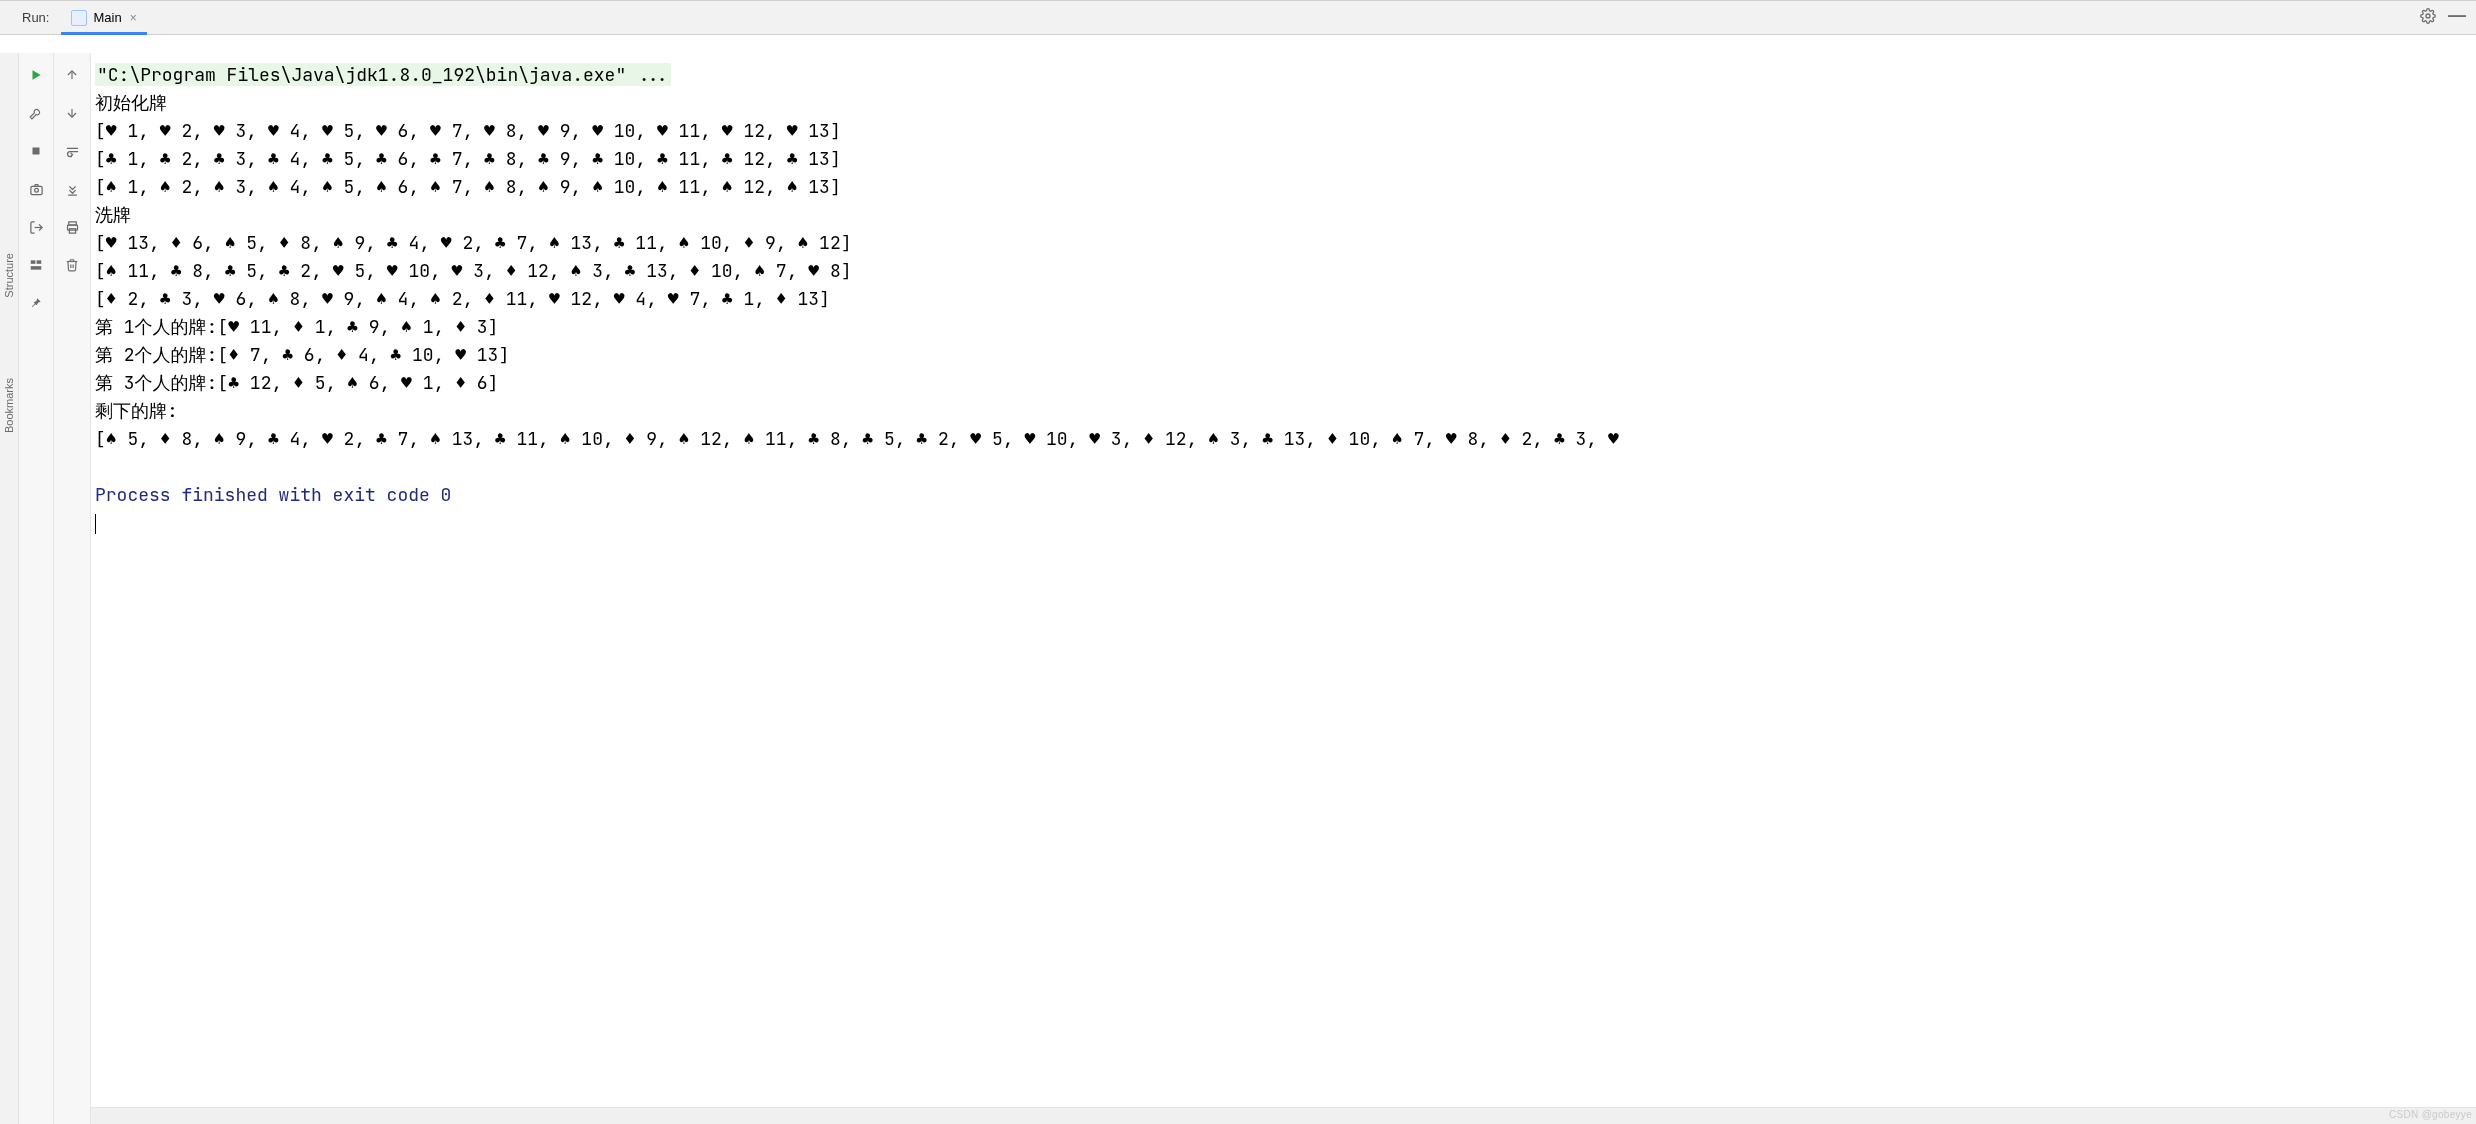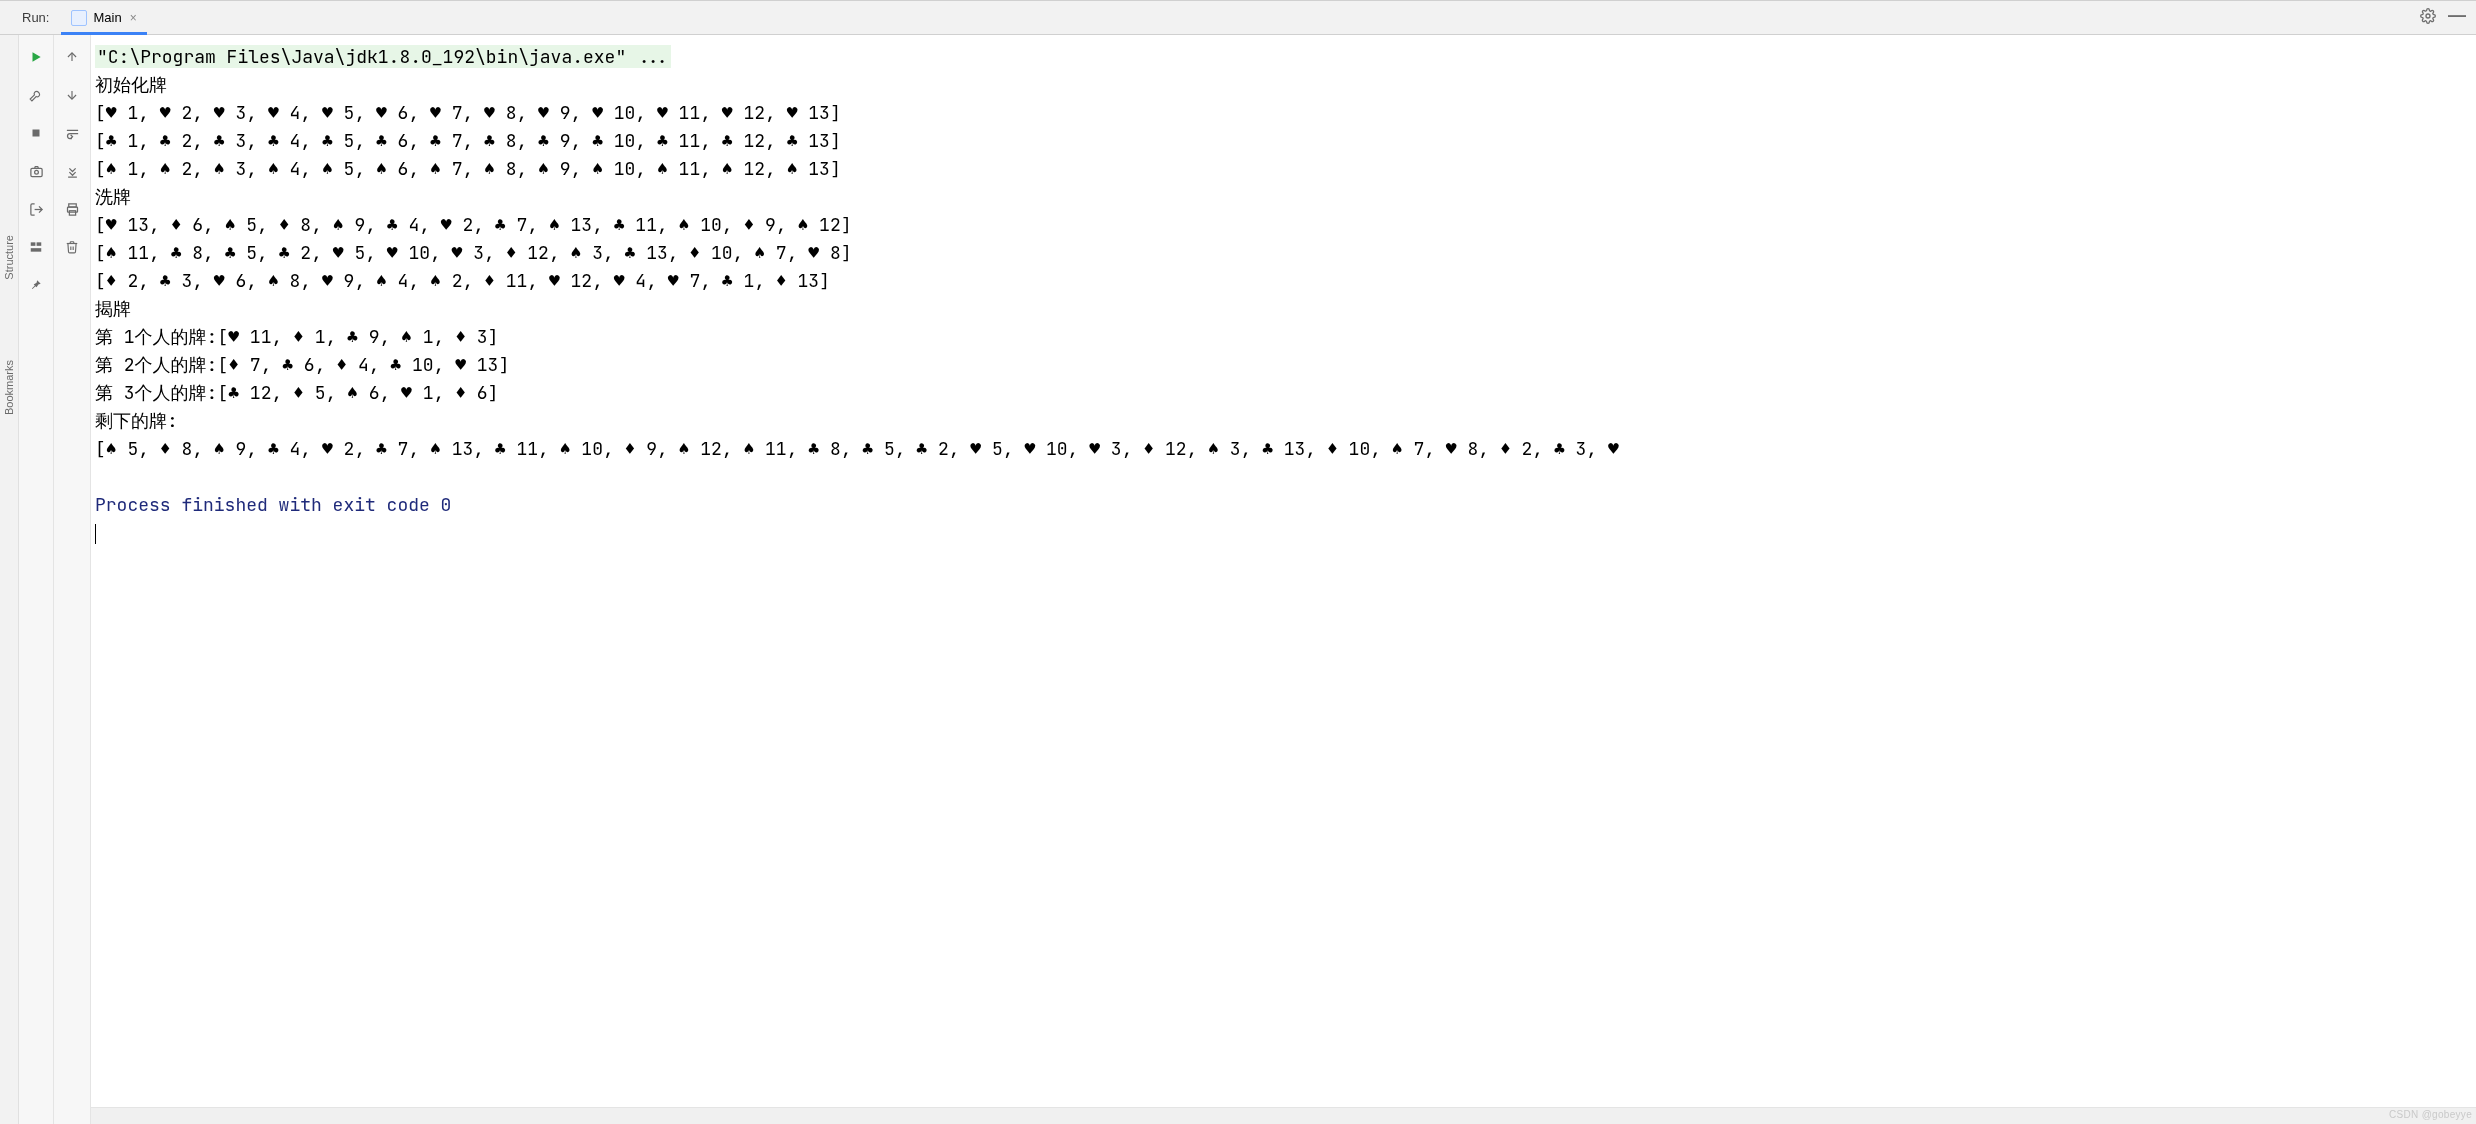--- a/index.html
+++ b/index.html
@@ -10,20 +10,21 @@
     font-size: 13px;
     color: #000;
     background: #fff;
     overflow: hidden;
   }
   .workspace {
     display: flex;
     flex-direction: column;
     height: 100vh;
     width: 100vw;
+    gap: 18px;
   }
   
   .titlebar {
     height: 33px;
     background: #f2f2f2;
     border-top: 1px solid #d0d0d0;
     border-bottom: 1px solid #d0d0d0;
     display: flex;
     align-items: stretch;
   }
@@ -292,21 +293,20 @@
         <div class="line">初始化牌</div>
         <div class="line">[♥ 1, ♥ 2, ♥ 3, ♥ 4, ♥ 5, ♥ 6, ♥ 7, ♥ 8, ♥ 9, ♥ 10, ♥ 11, ♥ 12, ♥ 13]</div>
         <div class="line">[♣ 1, ♣ 2, ♣ 3, ♣ 4, ♣ 5, ♣ 6, ♣ 7, ♣ 8, ♣ 9, ♣ 10, ♣ 11, ♣ 12, ♣ 13]</div>
         <div class="line">[♠ 1, ♠ 2, ♠ 3, ♠ 4, ♠ 5, ♠ 6, ♠ 7, ♠ 8, ♠ 9, ♠ 10, ♠ 11, ♠ 12, ♠ 13]</div>
 
         <div class="line">洗牌</div>
         <div class="line">[♥ 13, ♦ 6, ♠ 5, ♦ 8, ♠ 9, ♣ 4, ♥ 2, ♣ 7, ♠ 13, ♣ 11, ♠ 10, ♦ 9, ♠ 12]</div>
         <div class="line">[♠ 11, ♣ 8, ♣ 5, ♣ 2, ♥ 5, ♥ 10, ♥ 3, ♦ 12, ♠ 3, ♣ 13, ♦ 10, ♠ 7, ♥ 8]</div>
         <div class="line">[♦ 2, ♣ 3, ♥ 6, ♠ 8, ♥ 9, ♠ 4, ♠ 2, ♦ 11, ♥ 12, ♥ 4, ♥ 7, ♣ 1, ♦ 13]</div>
 
-        <div class="line">揭牌</div>
         <div class="line">第 1个人的牌:[♥ 11, ♦ 1, ♣ 9, ♠ 1, ♦ 3]</div>
         <div class="line">第 2个人的牌:[♦ 7, ♣ 6, ♦ 4, ♣ 10, ♥ 13]</div>
         <div class="line">第 3个人的牌:[♣ 12, ♦ 5, ♠ 6, ♥ 1, ♦ 6]</div>
 
         <div class="line">剩下的牌:</div>
         <div class="line">[♠ 5, ♦ 8, ♠ 9, ♣ 4, ♥ 2, ♣ 7, ♠ 13, ♣ 11, ♠ 10, ♦ 9, ♠ 12, ♠ 11, ♣ 8, ♣ 5, ♣ 2, ♥ 5, ♥ 10, ♥ 3, ♦ 12, ♠ 3, ♣ 13, ♦ 10, ♠ 7, ♥ 8, ♦ 2, ♣ 3, ♥</div>
 
         <div class="line">&nbsp;</div>
         <div class="line exit-line">Process finished with exit code 0</div>
         <div class="line"><span class="caret"></span></div>

